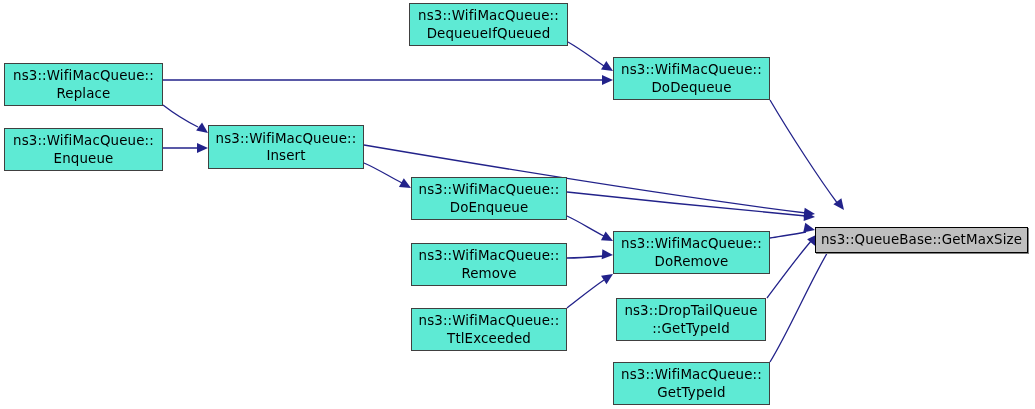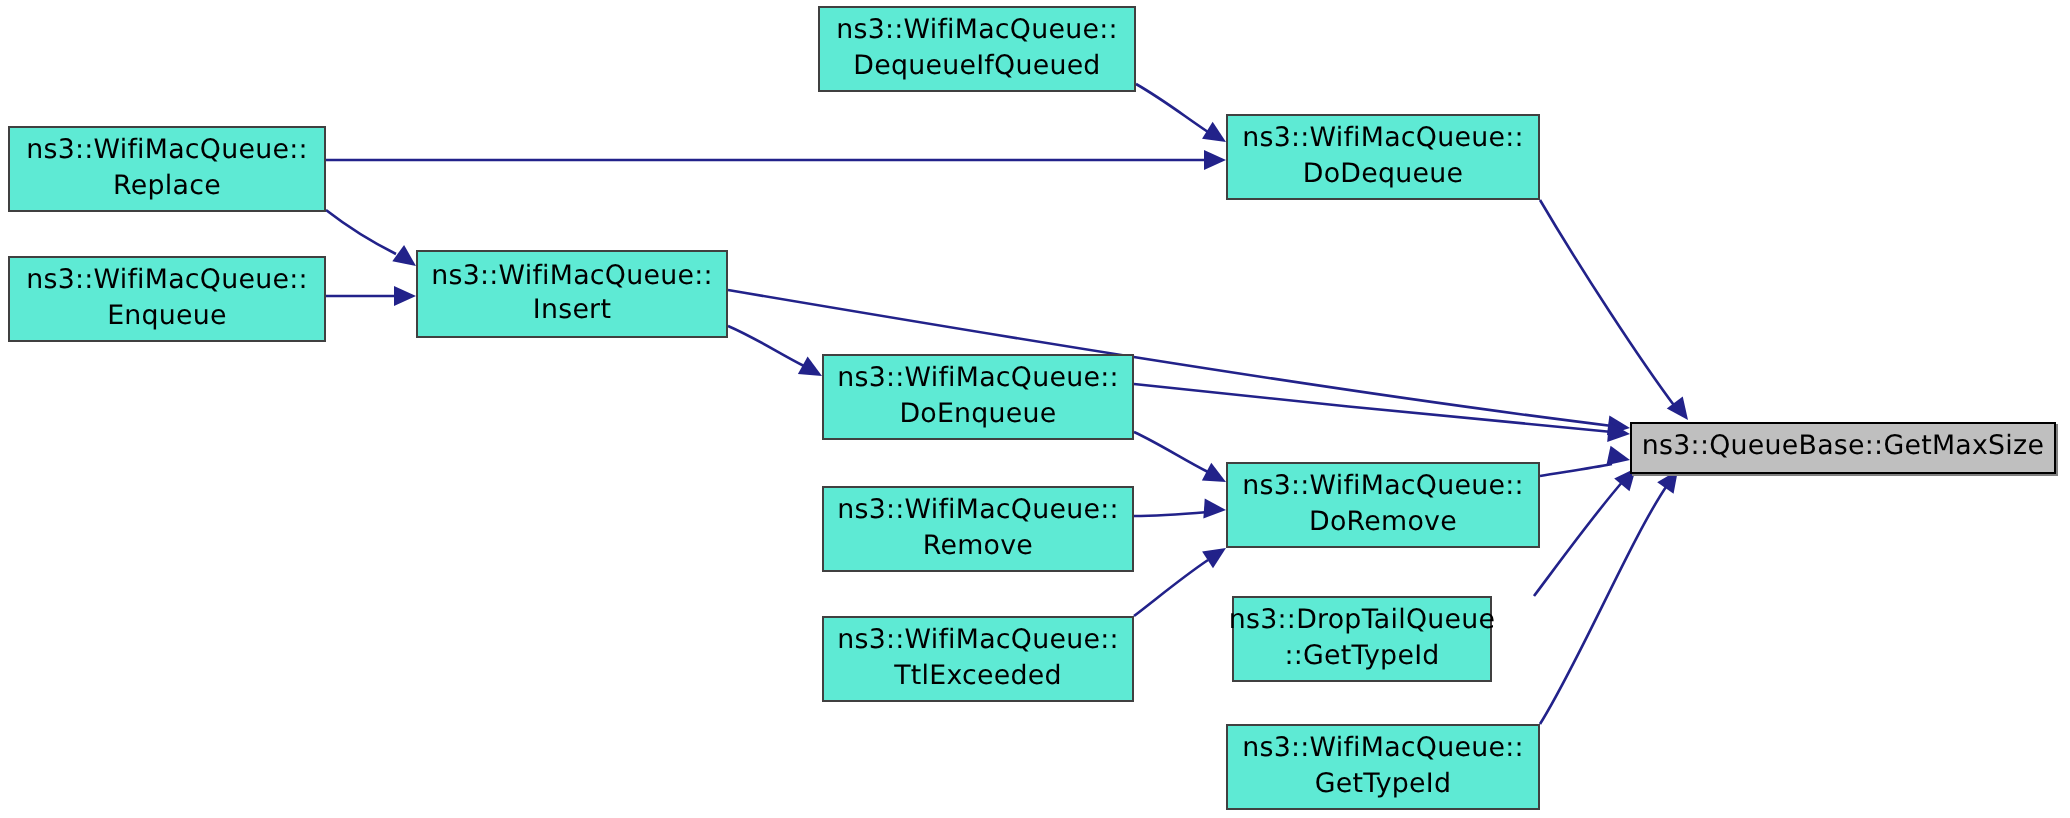--- a/index.html
+++ b/index.html
@@ -24,20 +24,21 @@
     font-size:13.4px;
     line-height:1.30;
     letter-spacing:0.01em;
     white-space:pre-line;
     z-index:3;
   }
   .node.highlight{
     background:#bfbfbf;
     border:1px solid #000000;
     box-shadow:1px 1px 0 0 #808080;
+    margin-top:16px;
   }
   .node .lbl{display:block;padding:0 4px;}
 </style>
 </head>
 <body>
 
 <div id="canvas" style="background: rgb(255, 255, 255);">
 
   <svg id="edges" viewBox="0 0 1035 409" xmlns="http://www.w3.org/2000/svg">
       <path d="M 568,42 C 582,50 592,58 604,66" fill="none" stroke="#22228a" stroke-width="1.3"></path>
@@ -80,19 +81,19 @@
 Enqueue</span></div>
     <div class="node" style="left: 208px; top: 125px; width: 156px; height: 44px;"><span class="lbl">ns3::WifiMacQueue::
 Insert</span></div>
     <div class="node" style="left: 411px; top: 177px; width: 156px; height: 43px;"><span class="lbl">ns3::WifiMacQueue::
 DoEnqueue</span></div>
     <div class="node highlight" style="left: 815px; top: 211px; width: 213px; height: 26px;"><span class="lbl">ns3::QueueBase::GetMaxSize</span></div>
     <div class="node" style="left: 613px; top: 231px; width: 157px; height: 43px;"><span class="lbl">ns3::WifiMacQueue::
 DoRemove</span></div>
     <div class="node" style="left: 411px; top: 243px; width: 156px; height: 43px;"><span class="lbl">ns3::WifiMacQueue::
 Remove</span></div>
-    <div class="node" style="left: 616px; top: 298px; width: 130px; height: 43px;"><span class="lbl">ns3::DropTailQueue
+    <div class="node" style="left: 616px; top: 298px; width: 150px; height: 43px;"><span class="lbl">ns3::DropTailQueue
 ::GetTypeId</span></div>
     <div class="node" style="left: 411px; top: 308px; width: 156px; height: 43px;"><span class="lbl">ns3::WifiMacQueue::
 TtlExceeded</span></div>
     <div class="node" style="left: 613px; top: 362px; width: 157px; height: 43px;"><span class="lbl">ns3::WifiMacQueue::
 GetTypeId</span></div>
   </div>
 
 </body></html>

